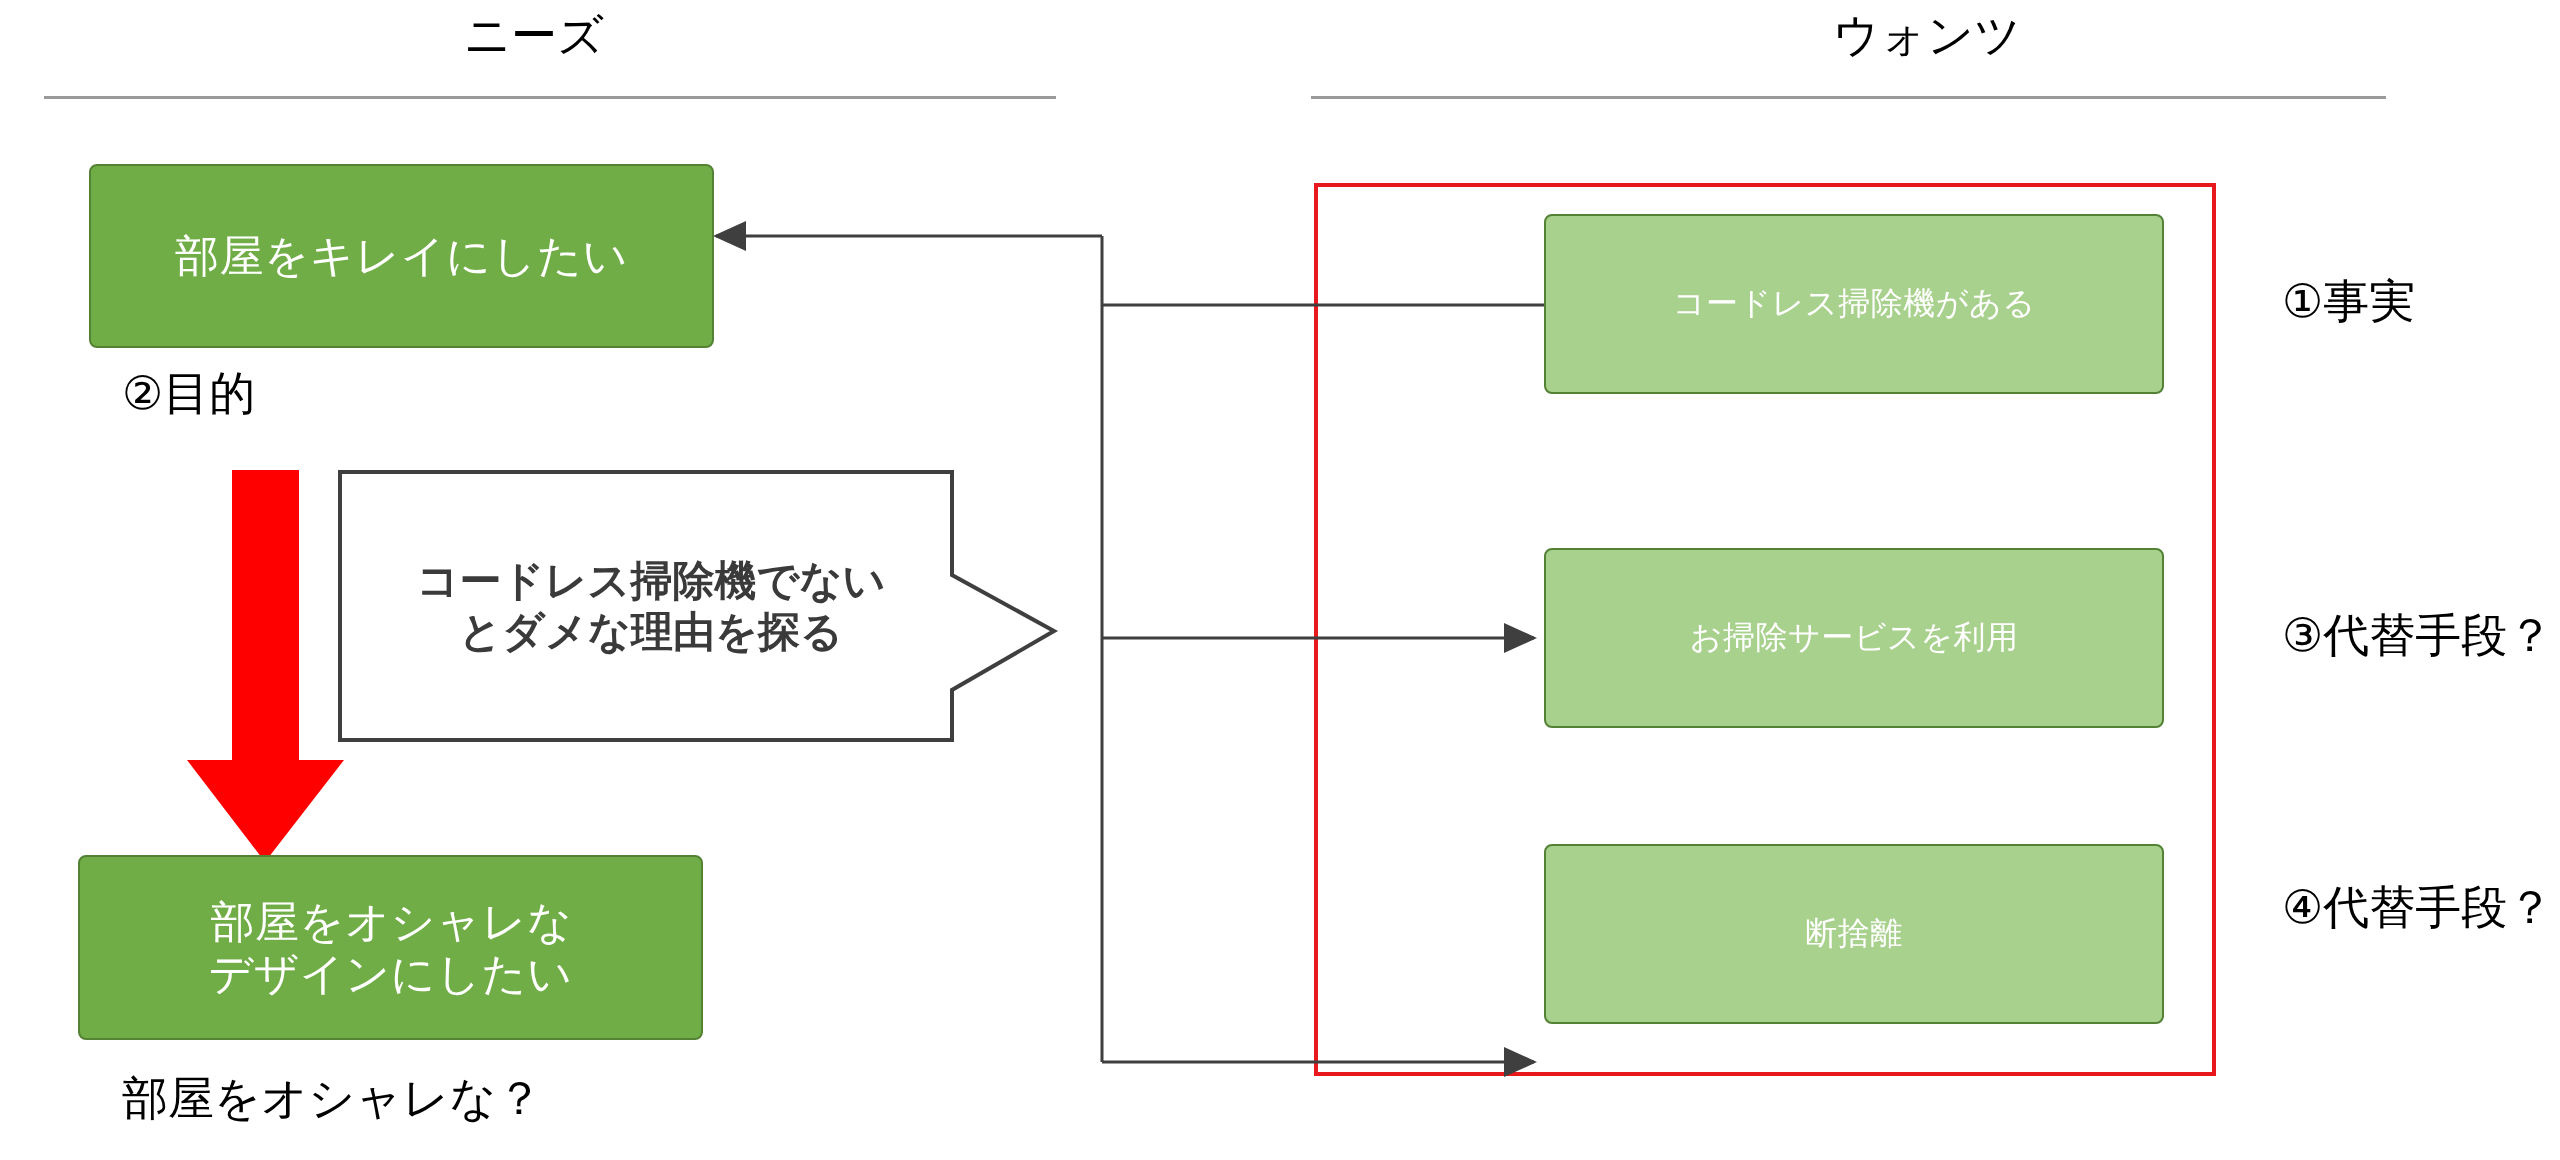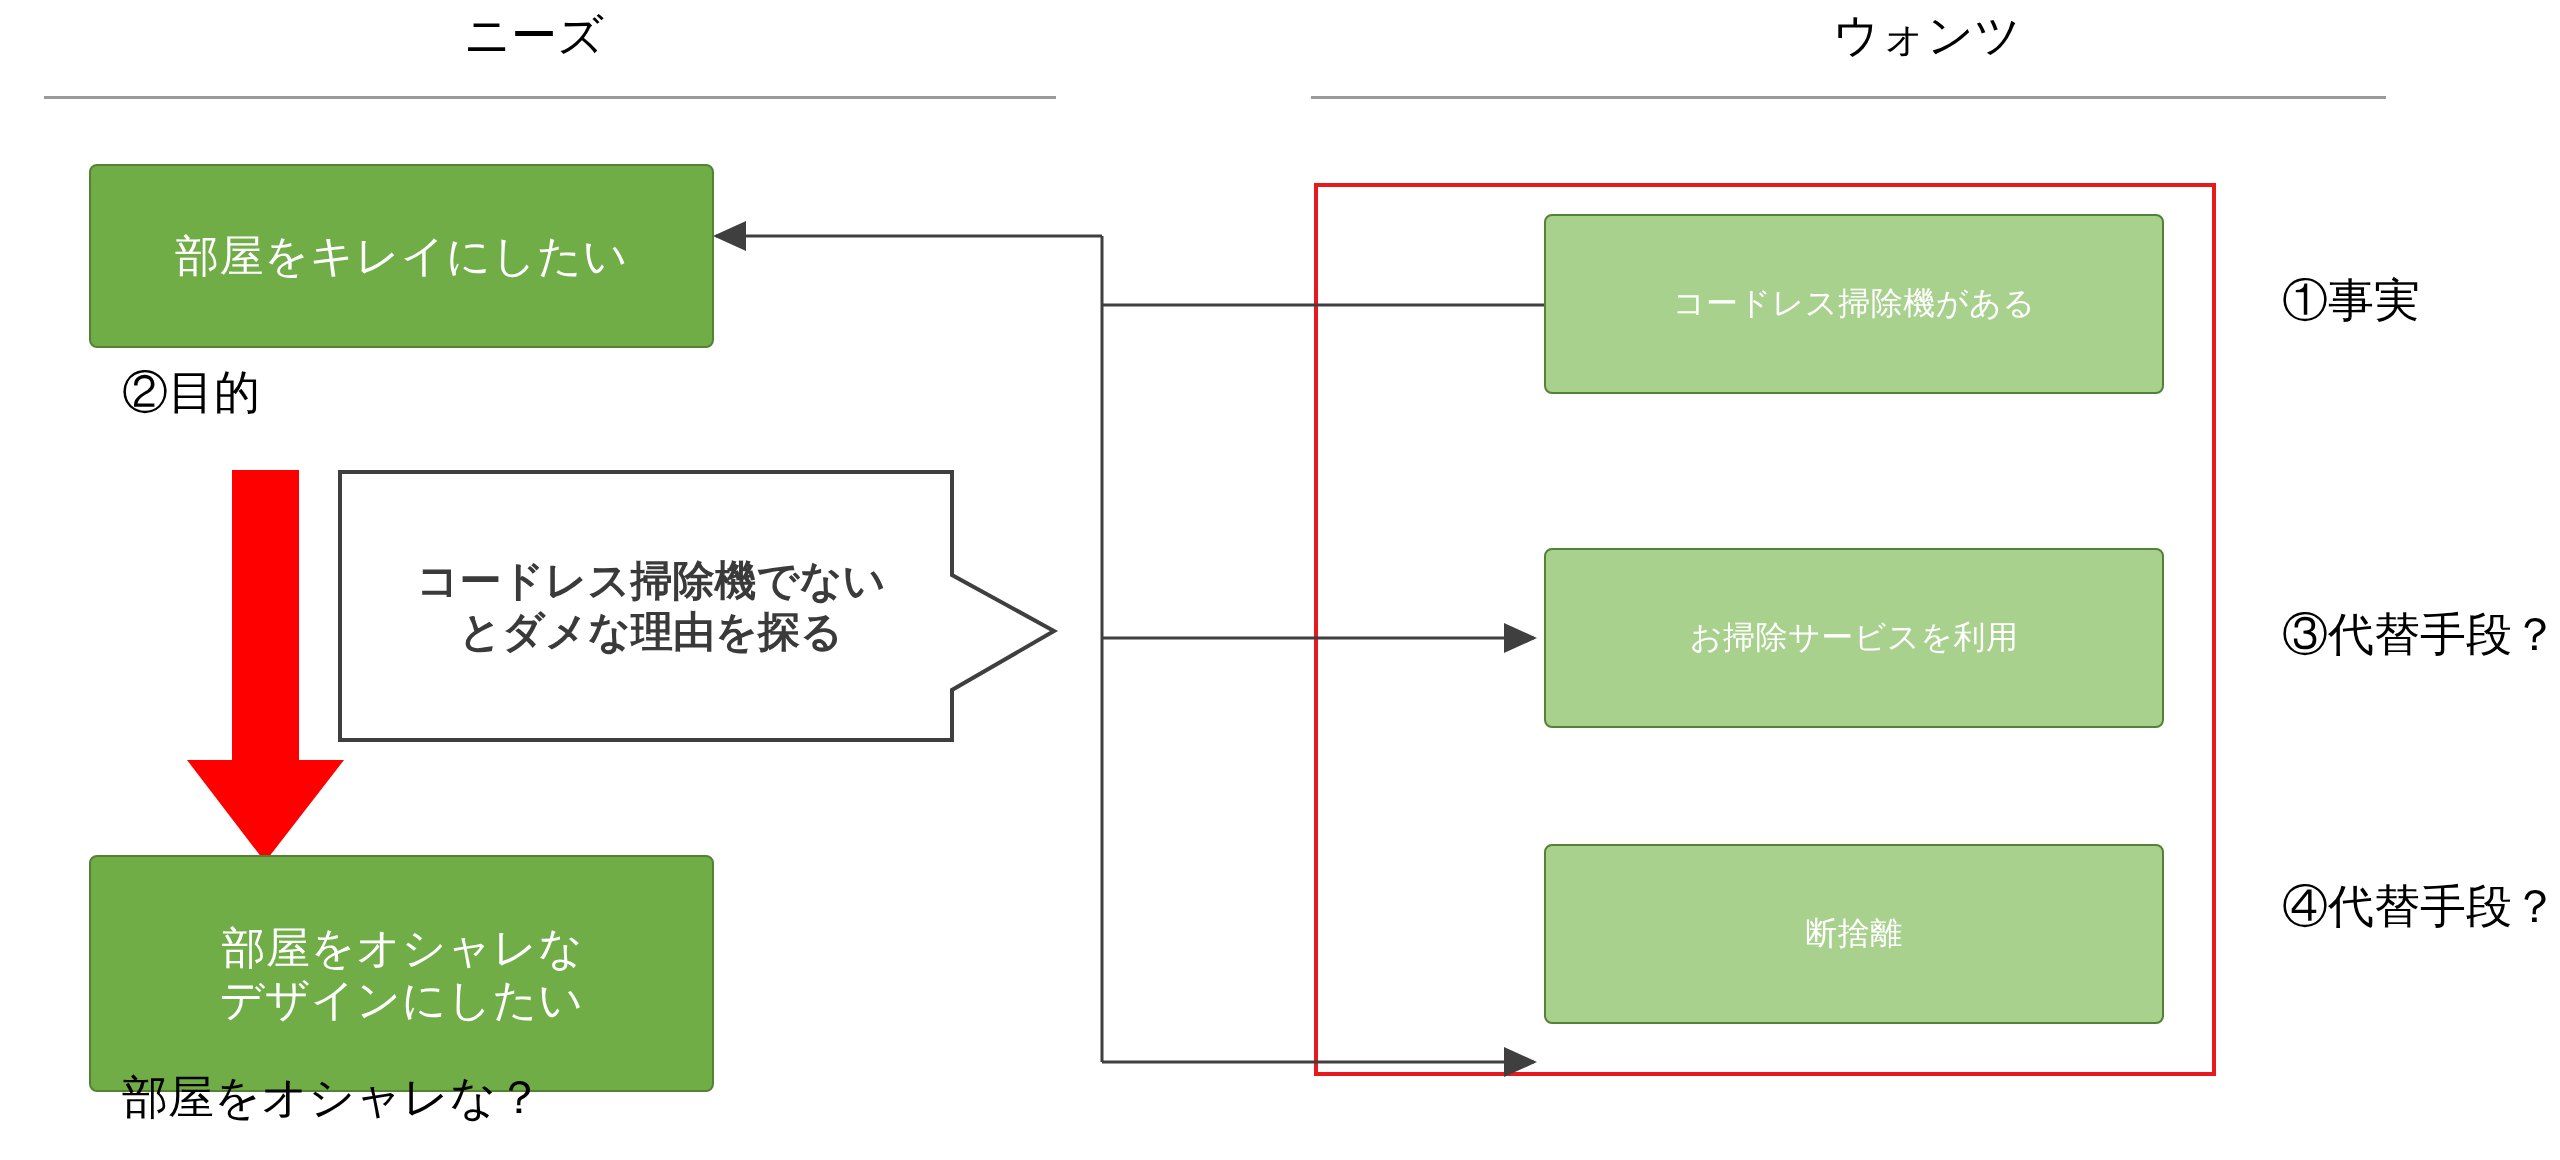--- a/index.html
+++ b/index.html
@@ -61,21 +61,20 @@
     font-size: 32px;
   }
 
   
   .caption {
     position: absolute;
     font-size: 46px;
     color: #000000;
     white-space: nowrap;
     line-height: 1;
-    font-family: Liberation Serif, serif;
   }
 
   
   .red-frame {
     position: absolute;
     box-sizing: border-box;
     border: 4px solid #e8191c;
     background: transparent;
   }
 
@@ -145,21 +144,21 @@
 
   <div class="node node-dark" style="left:45px; top:164px; width:625px; height:184px;">部屋をキレイにしたい</div>
 
   <div class="caption" style="left:78px; top:370px;">②目的</div>
 
   <div class="callout-wrap" style="left:296px; top:472px; width:714px; height:268px;font-weight:bold;">
     <div class="callout-text">コードレス掃除機でない
 とダメな理由を探る</div>
   </div>
 
-  <div class="node node-dark" style="left:45px; top:855px; width:625px; height:237px;">部屋をオシャレな
+  <div class="node node-dark" style="left:34px; top:855px; width:625px; height:185px;">部屋をオシャレな
 デザインにしたい</div>
 
   <div class="caption" style="left:78px; top:1075px;">部屋をオシャレな？</div>
 
   <div class="node node-light" style="left:1500px; top:214px; width:620px; height:180px;">コードレス掃除機がある</div>
   <div class="caption" style="left:2238px; top:278px;">①事実</div>
 
   <div class="node node-light" style="left:1500px; top:548px; width:620px; height:180px;">お掃除サービスを利用</div>
   <div class="caption" style="left:2238px; top:612px;">③代替手段？</div>
 

